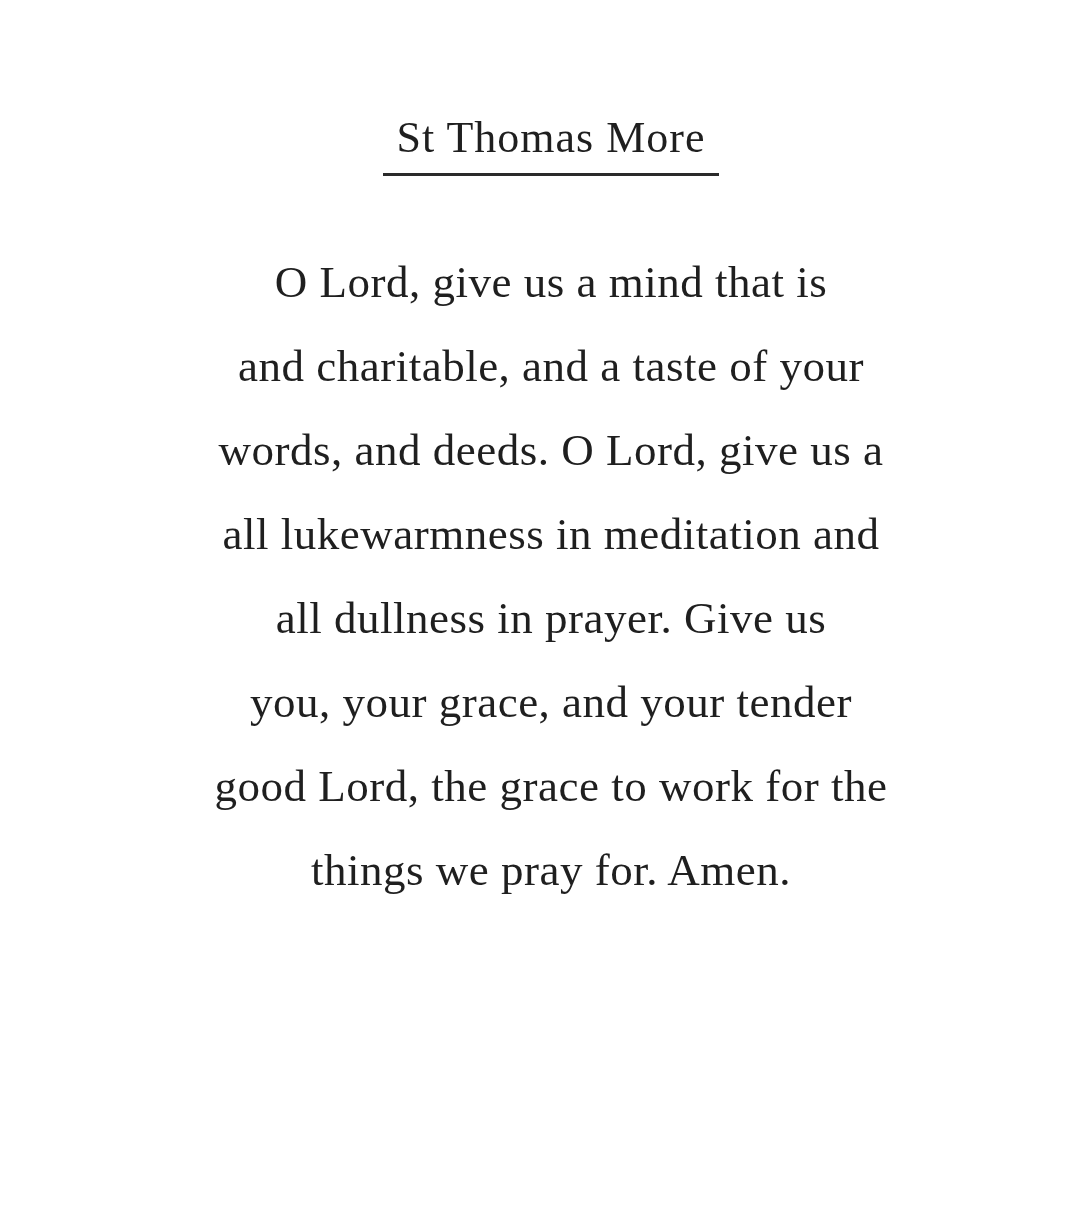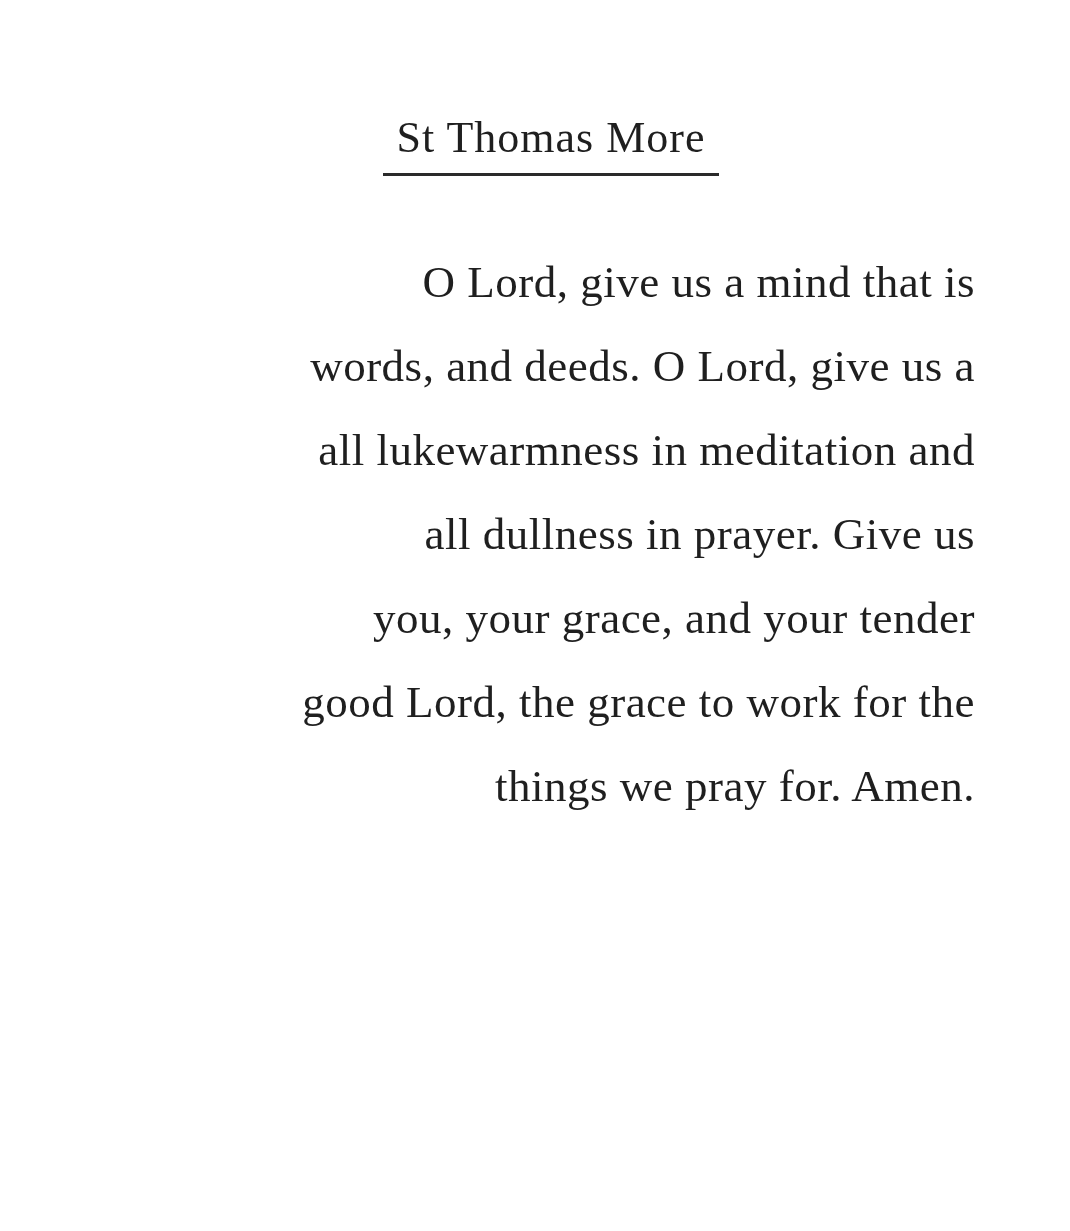--- a/index.html
+++ b/index.html
@@ -33,39 +33,40 @@
     letter-spacing: 1px;
     color: #1f1f1f;
     border-bottom: 3px solid #2a2a2a;
     padding: 0 14px 10px 14px;
     text-align: center;
   }
 
   .prayer {
     margin-top: 56px;
     width: 880px;
-    text-align: right;
+    text-align: center;
   }
 
   .prayer .line {
     font-size: 45px;
     line-height: 68px;
     letter-spacing: 0.5px;
     white-space: nowrap;
     color: #1f1f1f;
   }
 </style>
 </head>
 <body>
 
 <div class="page">
   <h1 class="title">St Thomas More</h1>
 
   <div class="prayer">
       <div class="line">O Lord, give us a mind that is</div>
+      <div class="line">and charitable, and a taste of your</div>
       <div class="line">words, and deeds. O Lord, give us a</div>
       <div class="line">all lukewarmness in meditation and</div>
       <div class="line">all dullness in prayer. Give us</div>
       <div class="line">you, your grace, and your tender</div>
       <div class="line">good Lord, the grace to work for the</div>
       <div class="line">things we pray for. Amen.</div>
     </div>
 </div>
 
 </body></html>

